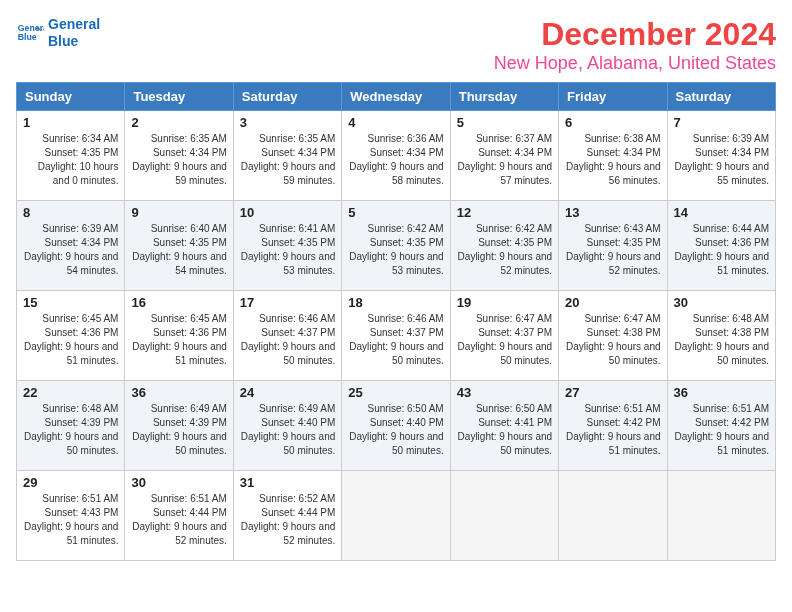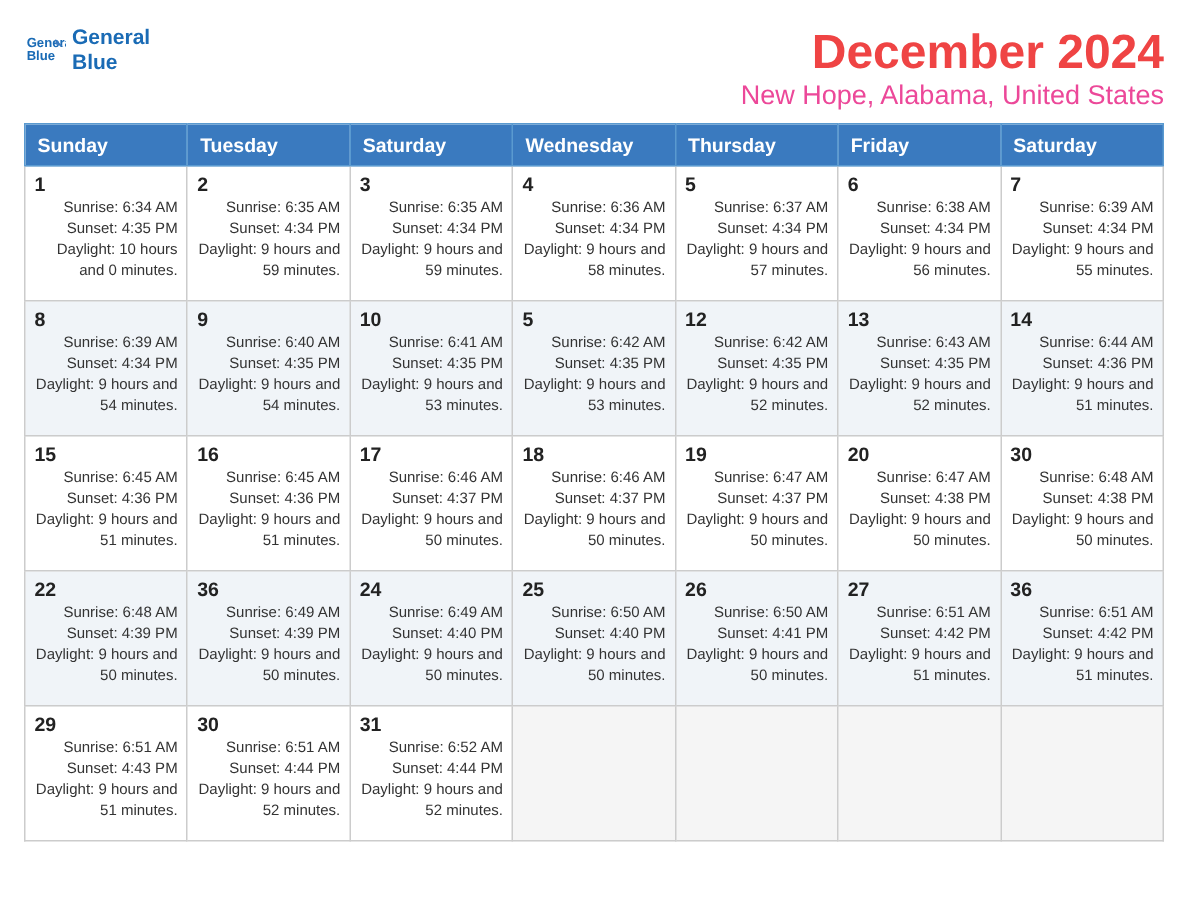--- a/index.html
+++ b/index.html
@@ -223,21 +223,21 @@
         </td>
         <td>
           <div class="day-number">24</div>
           <div class="day-detail">Sunrise: 6:49 AM<br>Sunset: 4:40 PM<br>Daylight: 9 hours and 50 minutes.</div>
         </td>
         <td>
           <div class="day-number">25</div>
           <div class="day-detail">Sunrise: 6:50 AM<br>Sunset: 4:40 PM<br>Daylight: 9 hours and 50 minutes.</div>
         </td>
         <td>
-          <div class="day-number">26</div>
+          <div class="day-number">43</div>
           <div class="day-detail">Sunrise: 6:50 AM<br>Sunset: 4:41 PM<br>Daylight: 9 hours and 50 minutes.</div>
         </td>
         <td>
           <div class="day-number">27</div>
           <div class="day-detail">Sunrise: 6:51 AM<br>Sunset: 4:42 PM<br>Daylight: 9 hours and 51 minutes.</div>
         </td>
         <td>
           <div class="day-number">36</div>
           <div class="day-detail">Sunrise: 6:51 AM<br>Sunset: 4:42 PM<br>Daylight: 9 hours and 51 minutes.</div>
         </td>

